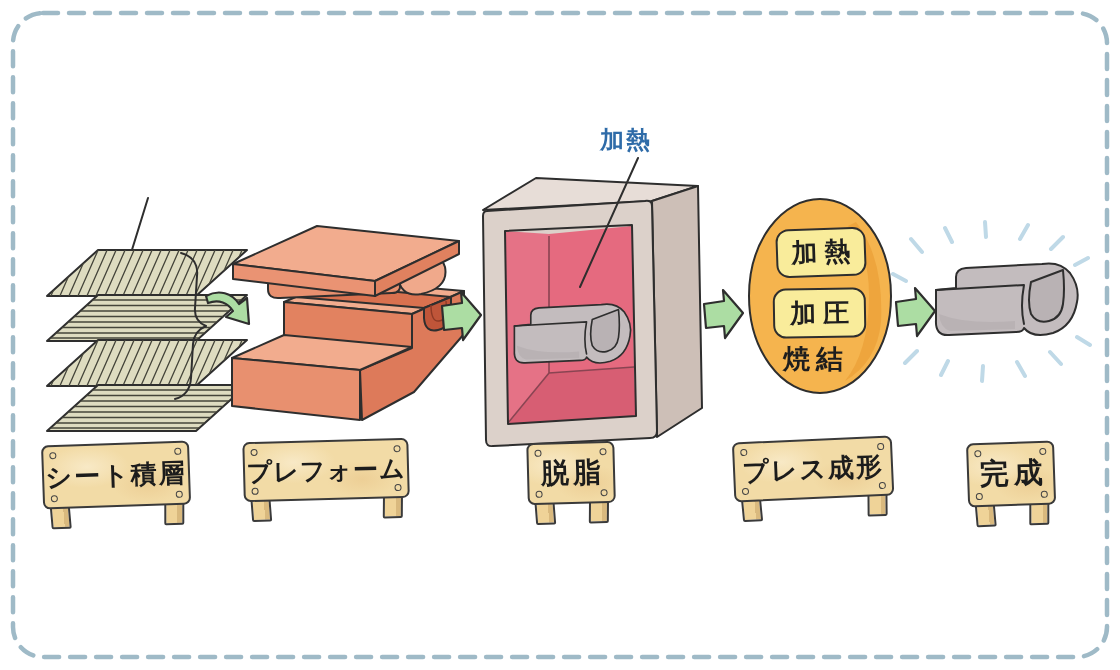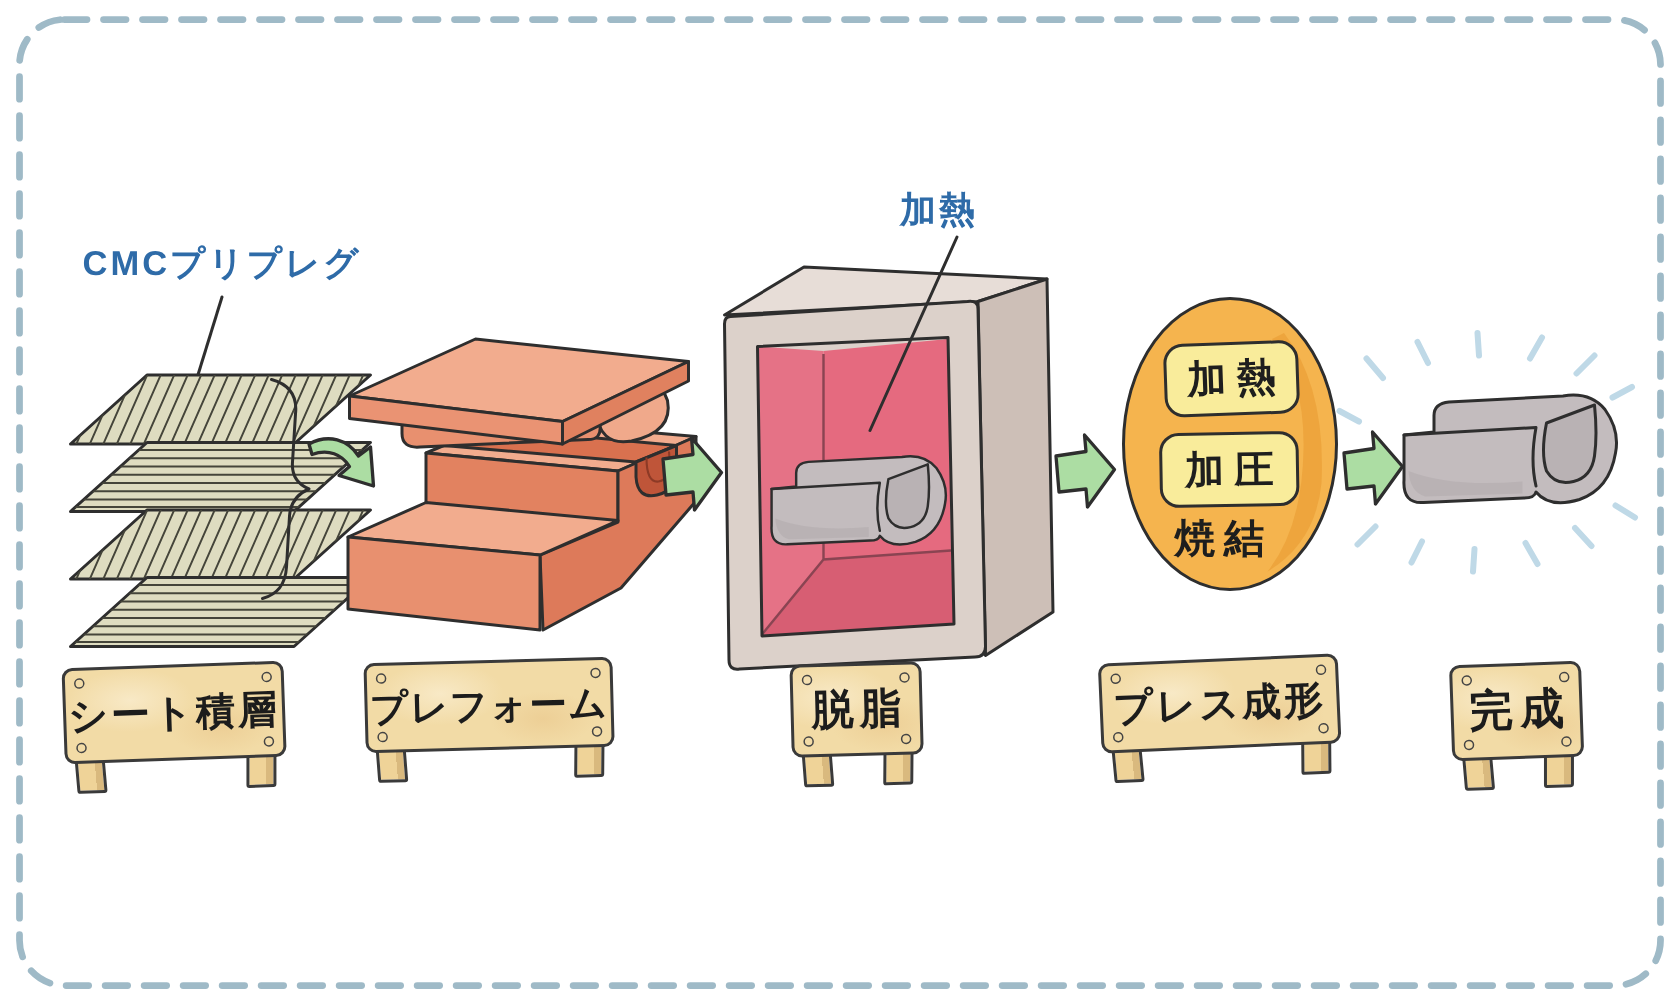--- a/index.html
+++ b/index.html
@@ -132,21 +132,20 @@
 
     <g>
       <ellipse class="ink" cx="820" cy="296" rx="71" ry="97" fill="#F5B44E" stroke-width="2.6"></ellipse>
       <path fill="#E8992F" opacity="0.55" stroke="none" d="M856,222 Q884,258 881,322 Q877,362 845,381 Q868,352 869,300 Q870,252 848,226 Z"></path>
     </g>
 
     <path class="spark" d="M922,252 L911,239 M952,242 L945,228 M986,237 L985,222 M1020,239 L1028,225 M1051,249 L1063,237 M1075,265 L1088,258 M906,281 L893,274 M917,351 L905,363 M948,361 L941,375 M983,366 L982,381 M1017,362 L1025,376 M1050,352 L1061,364 M1077,337 L1090,345"></path>
     <use href="#upart" transform="translate(927,262)"></use>
   </svg>
 
-  <div class="lbl blue" style="left:55px;top:160px;font-size:23px;">CMCプリプレグ</div>
   <div class="lbl blue" style="left:600px;top:124px;font-size:24px;">加熱</div>
 
   <div class="pill" style="left:776px;top:228px;width:86px;height:45px;transform:rotate(-2deg);">
     <span>加熱</span>
   </div>
   <div class="pill" style="left:773px;top:288px;width:89px;height:46px;transform:rotate(-1deg);">
     <span>加圧</span>
   </div>
   <div class="lbl dark" style="left:783px;top:341px;font-size:27px;letter-spacing:6px;">焼結</div>
 

